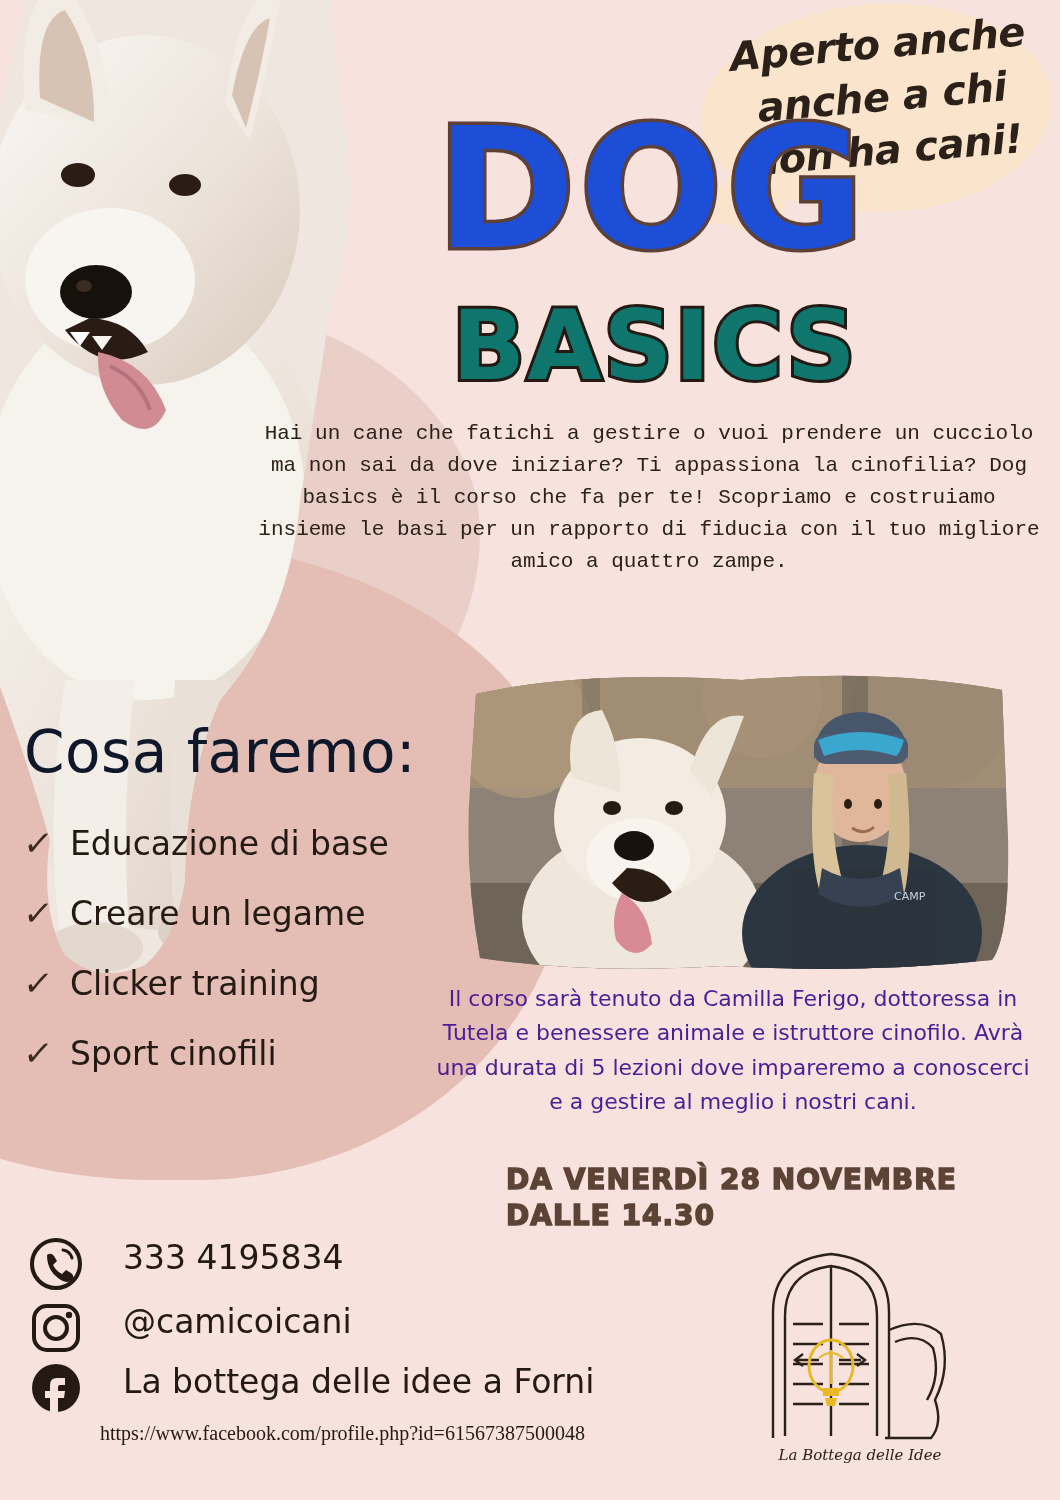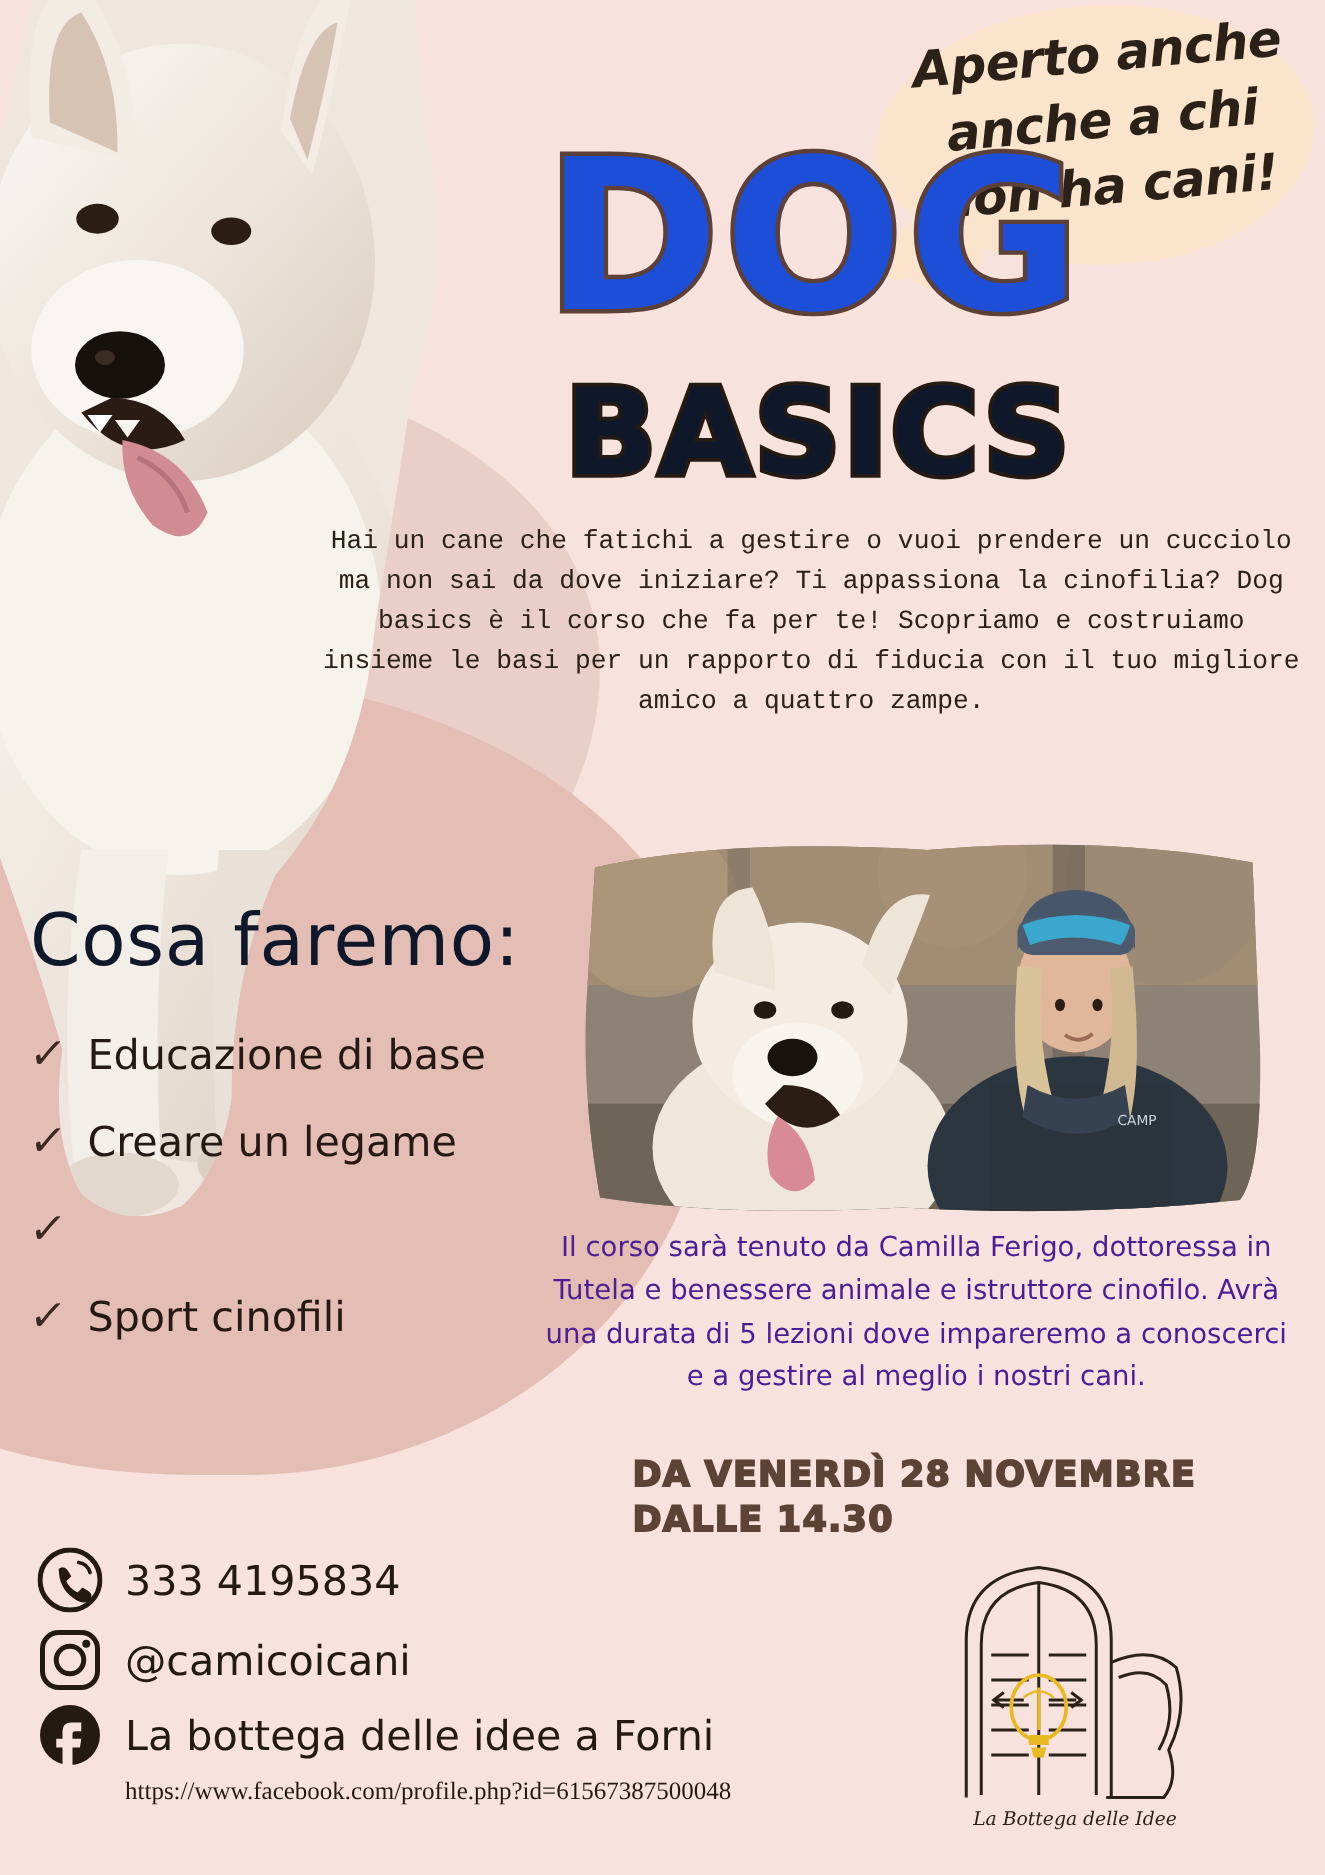--- a/index.html
+++ b/index.html
@@ -113,21 +113,21 @@
   }
   .title-basics {
     position: absolute;
     left: 452px;
     top: 298px;
     font-family: "DejaVu Sans", sans-serif;
     font-weight: bold;
     font-size: 96px;
     line-height: 1;
     letter-spacing: 2px;
-    color: #0f172a;
+    color: #0f766e;
     -webkit-text-stroke: 6px #241a13;
     paint-order: stroke fill;
   }
 
   
   .intro {
     position: absolute;
     left: 258px;
     top: 418px;
     width: 782px;
@@ -189,21 +189,21 @@
     font-family: "DejaVu Sans", sans-serif;
     font-weight: bold;
     font-size: 40px;
     letter-spacing: 2px;
   }
 
   
   .contact-row {
     position: absolute;
     display: flex;
-    align-items: center;
+    gap: 23px;
   }
   .c-phone { left: 30px; top: 1238px; }
   .c-insta { left: 30px; top: 1302px; }
   .c-fb    { left: 30px; top: 1362px; }
   .contact-icon {
     width: 52px;
     height: 52px;
     margin-right: 18px;
     display: flex;
     align-items: center;
@@ -345,20 +345,21 @@
     <li>
       <span class="tick">✓</span>
       <span>Educazione di base</span>
     </li>
     <li>
       <span class="tick">✓</span>
       <span>Creare un legame</span>
     </li>
     <li>
       <span class="tick">✓</span>
+      <span>Clicker training</span>
     </li>
     <li>
       <span class="tick">✓</span>
       <span>Sport cinofili</span>
     </li>
   </ul>
 
 
   <div class="contact-row c-phone">
     <span class="contact-icon">

